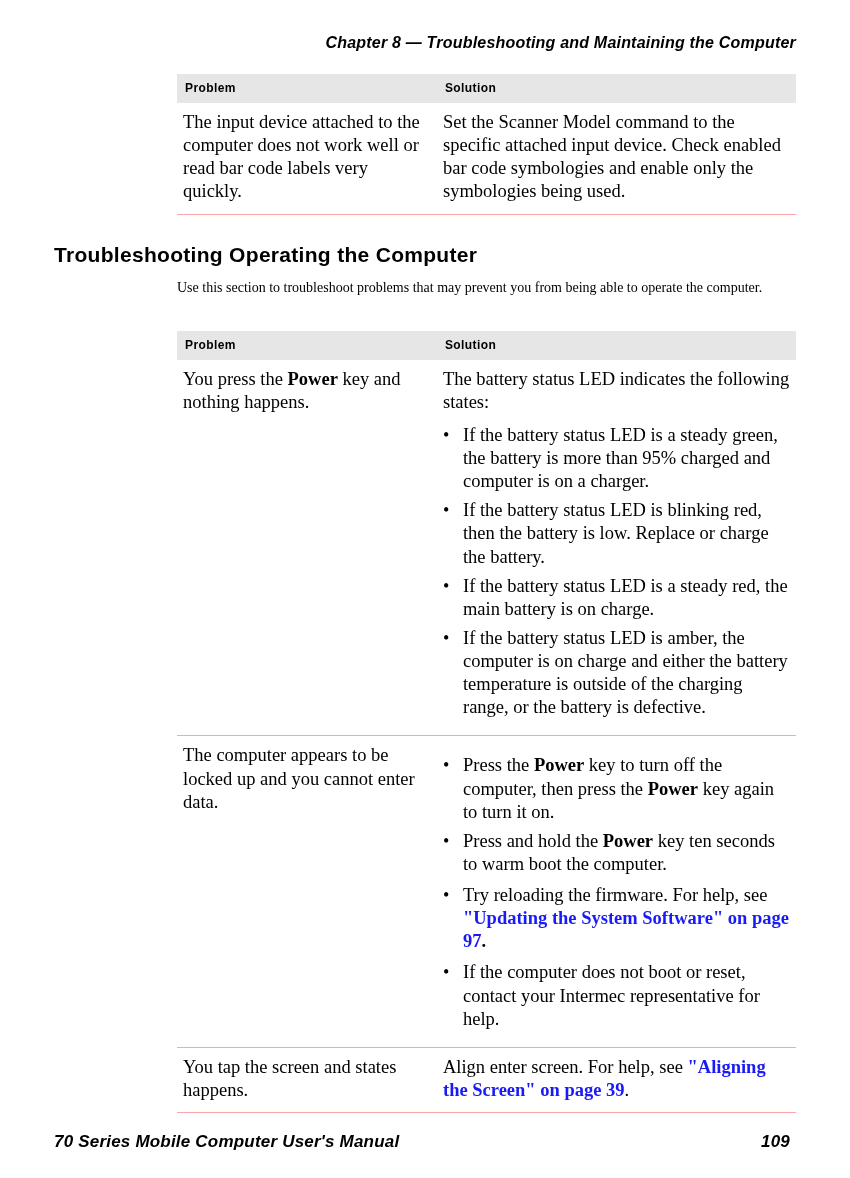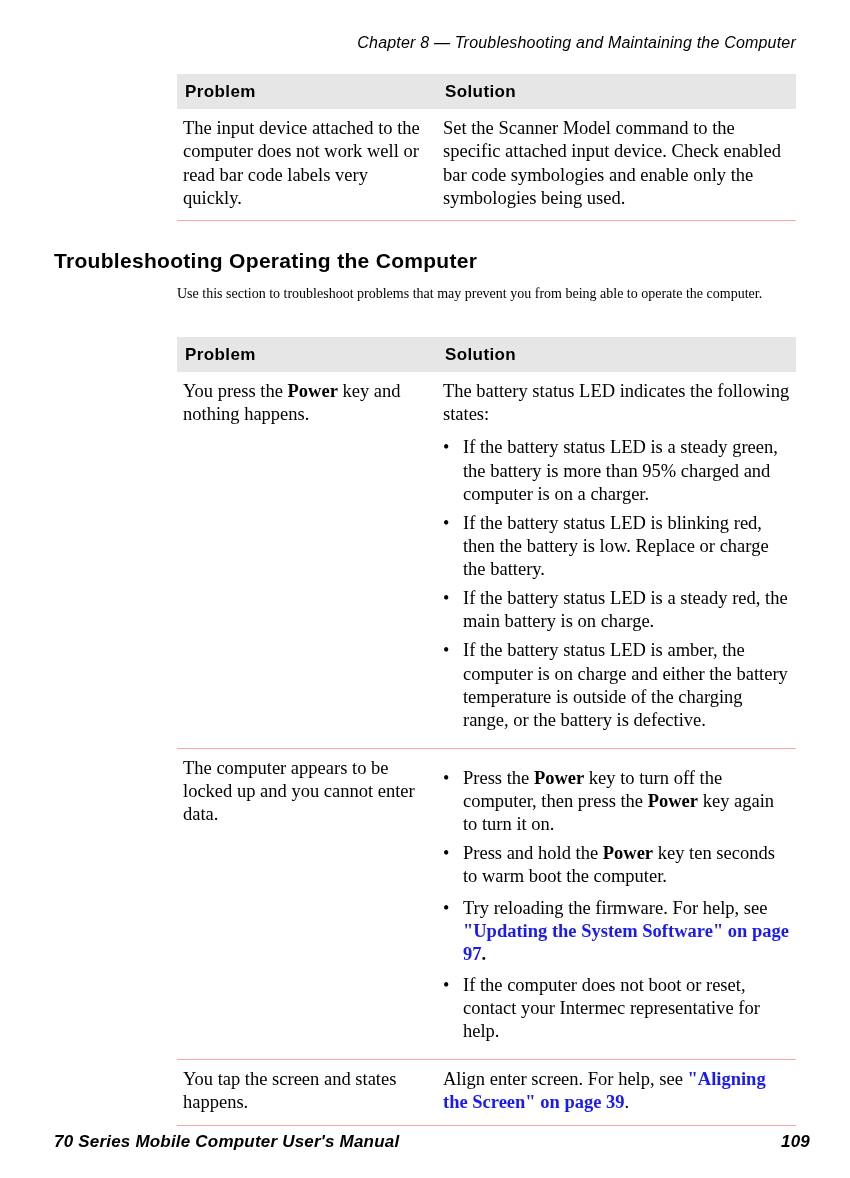--- a/index.html
+++ b/index.html
@@ -13,40 +13,40 @@
     color: #000;
     background: #fff;
     position: relative;
   }
   .page {
     padding: 34px 54px 0 54px;
   }
   .header-italic {
     font-family: 'Trebuchet MS', Arial, sans-serif;
     font-style: italic;
-    font-weight: normal;
+    font-weight: bold;
     font-size: 16px;
     text-align: right;
     margin-bottom: 22px;
     letter-spacing: 0.2px;
   }
   .body-indent {
     margin-left: 123px;
   }
   table.pstable {
     width: 100%;
     border-collapse: collapse;
     font-size: 18.5px;
     line-height: 1.25;
   }
   table.pstable th {
     background: #e6e6e6;
     font-family: 'Trebuchet MS', Arial, sans-serif;
     font-weight: bold;
-    font-size: 17px;
+    font-size: 12px;
     text-align: left;
     padding: 7px 8px 7px 8px;
     letter-spacing: 0.4px;
   }
   table.pstable td {
     vertical-align: top;
     padding: 8px 6px 10px 6px;
     border-bottom: 1px solid #fca5a5;
   }
   table.pstable col.c1 { width: 42%; }
@@ -81,21 +81,21 @@
     font-size: 18px;
   }
   .sol-intro { margin: 0 0 6px 0; }
   .link {
     color: #1a1af7;
     font-weight: bold;
   }
   .footer {
     position: absolute;
     left: 54px;
-    right: 40px;
+    right: 60px;
     bottom: 26px;
     display: flex;
     justify-content: space-between;
     align-items: baseline;
     font-family: 'Trebuchet MS', Arial, sans-serif;
     font-weight: bold;
     font-style: italic;
     font-size: 17px;
     letter-spacing: 0.2px;
   }

